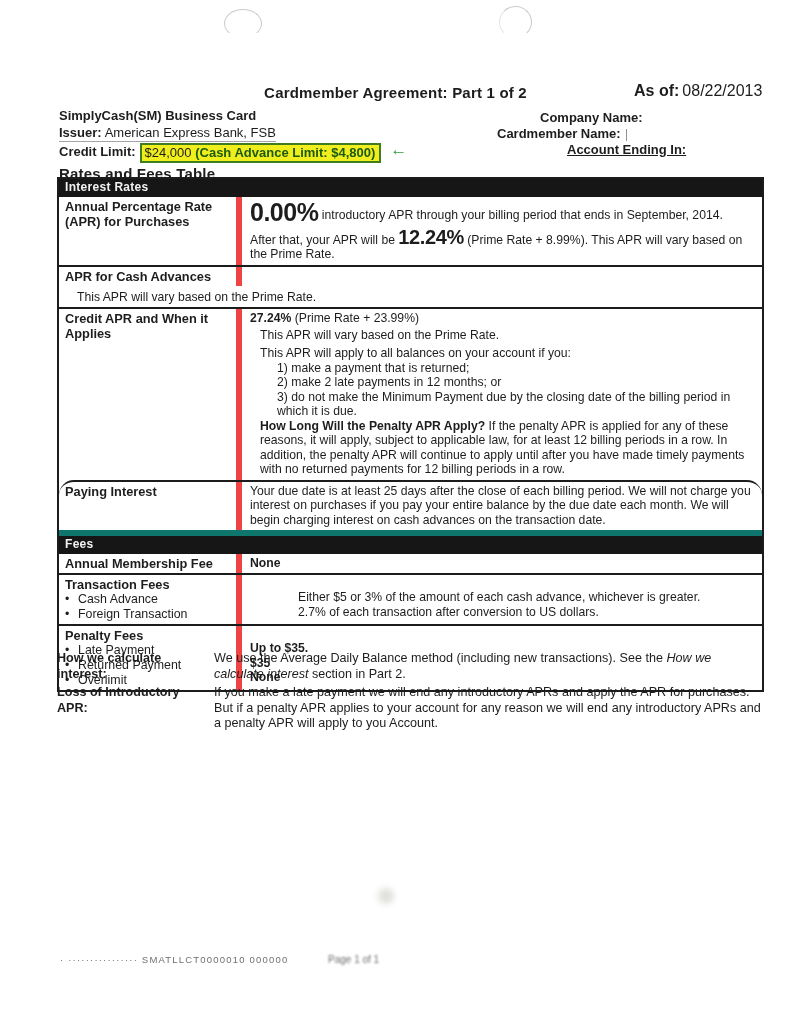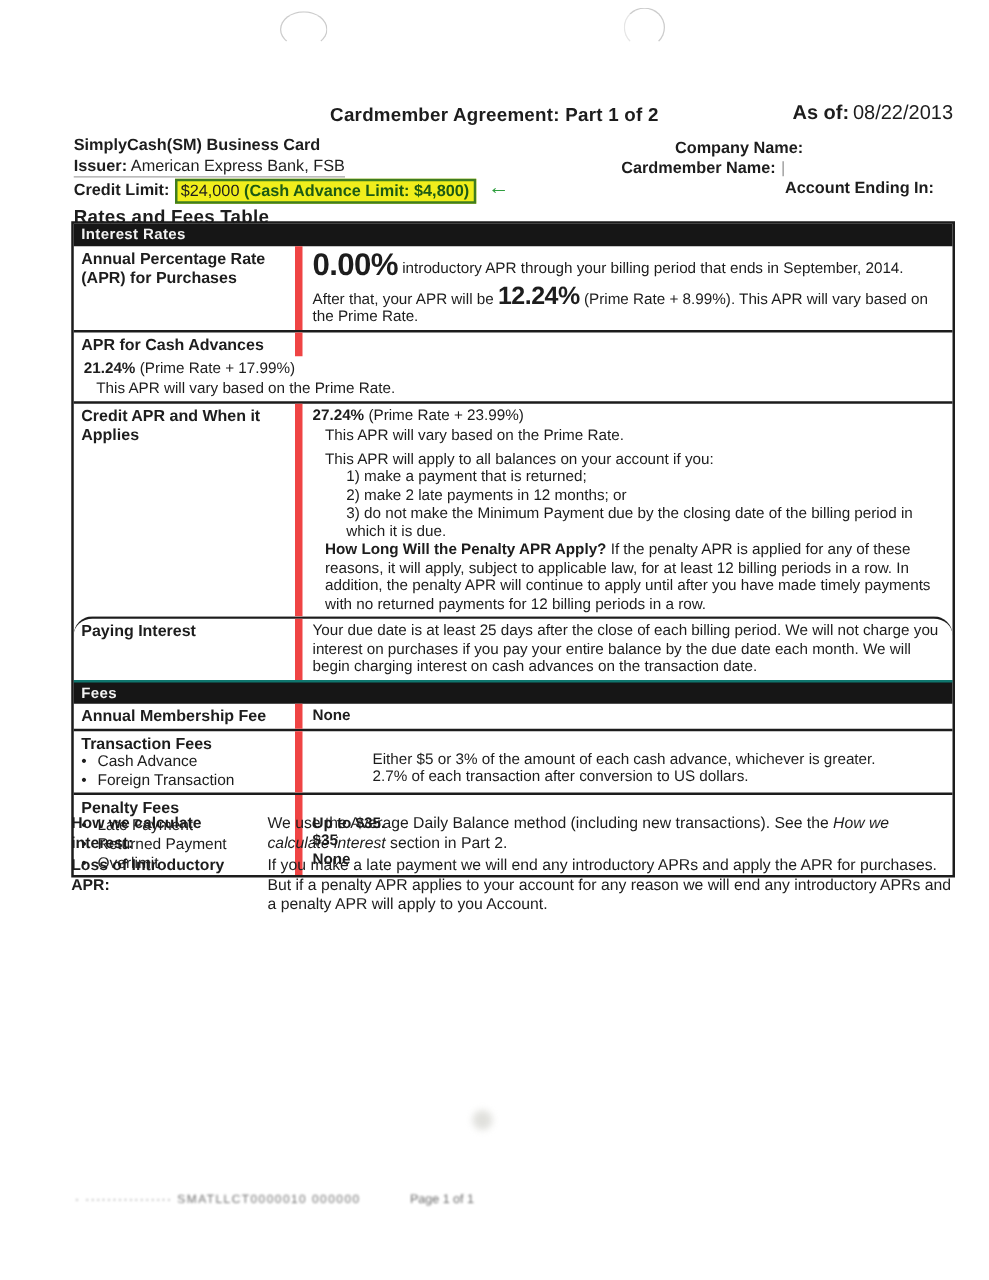--- a/index.html
+++ b/index.html
@@ -34,21 +34,21 @@
     background:var(--highlight-bg);border:2px solid var(--highlight-border);
     padding:0 4px 1px 3px;display:inline-block;line-height:15px;
   }
   .hl-box .cadv{font-weight:bold;color:var(--highlight-text);}
   .green-arrow{color:var(--arrow-green);font-weight:bold;font-size:17px;margin-left:9px;line-height:14px;}
   .rates-heading{font-size:15px;font-weight:bold;margin-top:2px;letter-spacing:.2px;}
   
   .field{position:absolute;font-size:13px;font-weight:bold;white-space:nowrap;}
   .f-company{left:540px;top:110px;}
   .f-cardmember{left:497px;top:126px;}
-  .f-account{left:628px;top:142px;}
+  .f-account{left:567px;top:142px;text-decoration:underline;}
   .redact-bar{display:inline-block;width:1px;height:12px;background:#8f8f8f;margin-left:5px;vertical-align:middle;}
   
   .rates-table{position:absolute;left:57px;top:177px;width:703px;border:2px solid #1c1c1c;font-size:12.2px;line-height:14.5px;}
   .section-bar{background:var(--bar-bg);color:#f2f2f2;font-weight:bold;font-size:12px;padding:1px 6px 2px;letter-spacing:.3px;}
   .trow{display:flex;border-top:2px solid #1c1c1c;}
   .section-bar + .trow{border-top:none;}
   .tl{width:166px;flex:none;border-right:6px solid #ef4444;padding:2px 5px 2px 6px;font-weight:bold;font-size:12.8px;line-height:15px;}
   .tc{flex:1;padding:2px 6px 3px 8px;}
   .big{font-size:25px;font-weight:bold;letter-spacing:-.5px;line-height:26px;vertical-align:-2px;}
   .mid{font-size:20px;font-weight:bold;letter-spacing:-.4px;}
@@ -113,21 +113,20 @@
       <div class="tl">Annual Percentage Rate (APR) for Purchases</div>
       <div class="tc">
         <div><span class="big">0.00%</span> <span>introductory APR through your billing period that ends in September, 2014.</span></div>
         <div class="after-line"><span>After that, your APR will be</span> <span class="mid">12.24%</span> <span>(Prime Rate + 8.99%). This APR will vary based on the Prime Rate.</span></div>
       </div>
     </div>
 
     <div class="trow" style="min-height:35px;flex-direction:column;">
       <div class="tl">APR for Cash Advances</div>
       <div class="tc">
-        <div><b>21.24%</b> <span>(Prime Rate + 17.99%)</span></div>
         <div class="note-ind">This APR will vary based on the Prime Rate.</div>
       </div>
     </div>
 
     <div class="trow" style="min-height:167px;">
       <div class="tl">Credit APR and When it Applies</div>
       <div class="tc">
         <div><b>27.24%</b> <span>(Prime Rate + 23.99%)</span></div>
         <div class="note-ind">This APR will vary based on the Prime Rate.</div>
         <div class="note-ind apply-intro">This APR will apply to all balances on your account if you:</div>
@@ -136,21 +135,21 @@
         <div class="reason">3) do not make the Minimum Payment due by the closing date of the billing period in which it is due.</div>
         <p class="flat note-ind howlong"><b>How Long Will the Penalty APR Apply?</b> <span>If the penalty APR is applied for any of these reasons, it will apply, subject to applicable law, for at least 12 billing periods in a row. In addition, the penalty APR will continue to apply until after you have made timely payments with no returned payments for 12 billing periods in a row.</span></p>
       </div>
     </div>
 
     <div class="trow" style="min-height:47px;border-radius:15px;">
       <div class="tl">Paying Interest</div>
       <div class="tc">Your due date is at least 25 days after the close of each billing period. We will not charge you interest on purchases if you pay your entire balance by the due date each month. We will begin charging interest on cash advances on the transaction date.</div>
     </div>
 
-    <div class="section-bar" style="border-top:2px solid #0f766e;">Fees</div>
+    <div class="section-bar" style="border-top:6px solid #0f766e;">Fees</div>
 
     <div class="trow" style="min-height:17px;">
       <div class="tl">Annual Membership Fee</div>
       <div class="tc bold-val">None</div>
     </div>
 
     <div class="trow" style="min-height:43px;gap:48px;">
       <div class="tl">
         <div class="fee-title">Transaction Fees</div>
         <div class="bullet">

